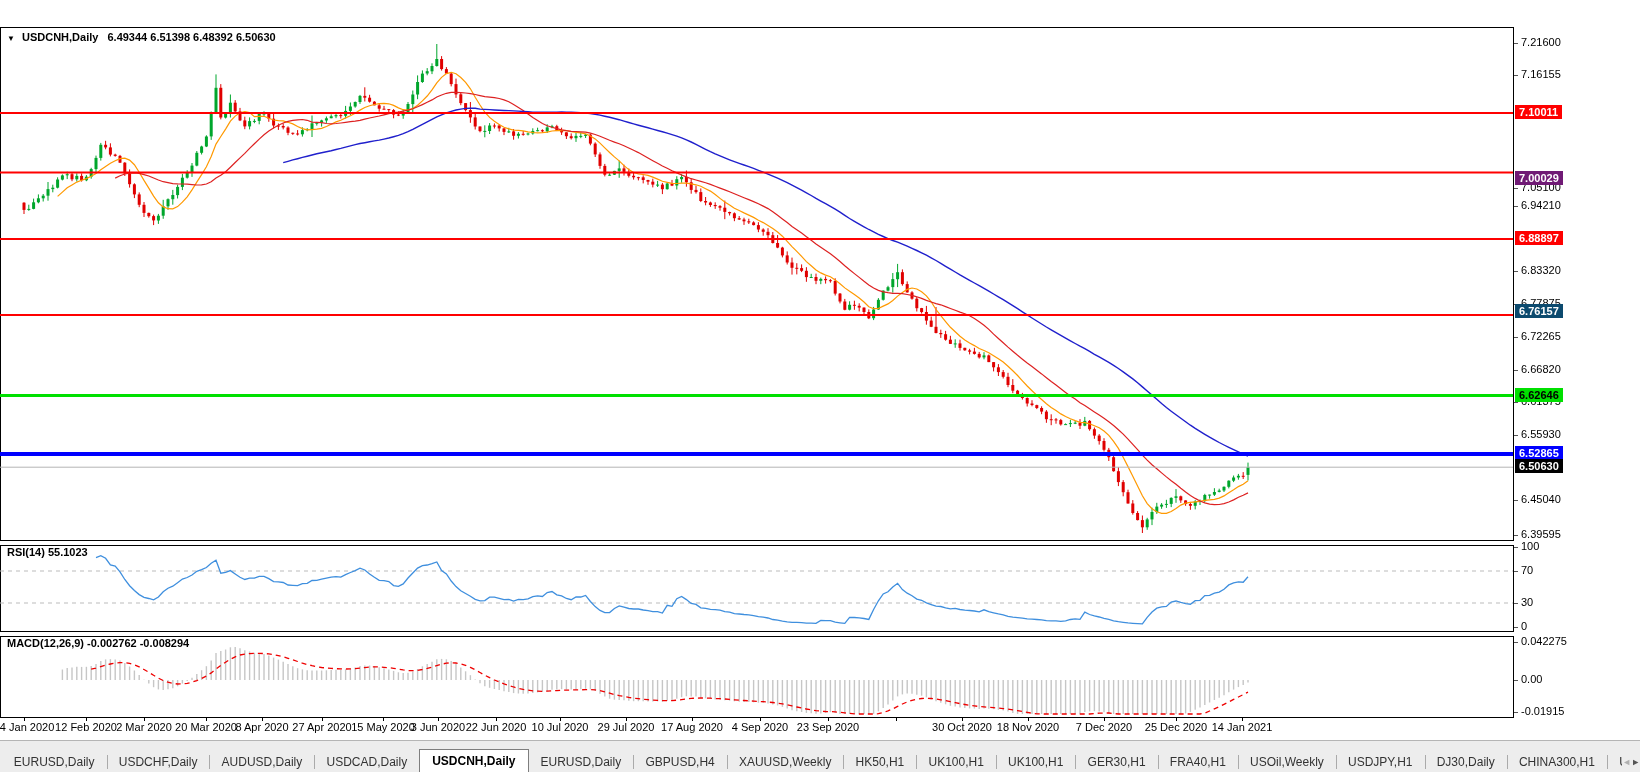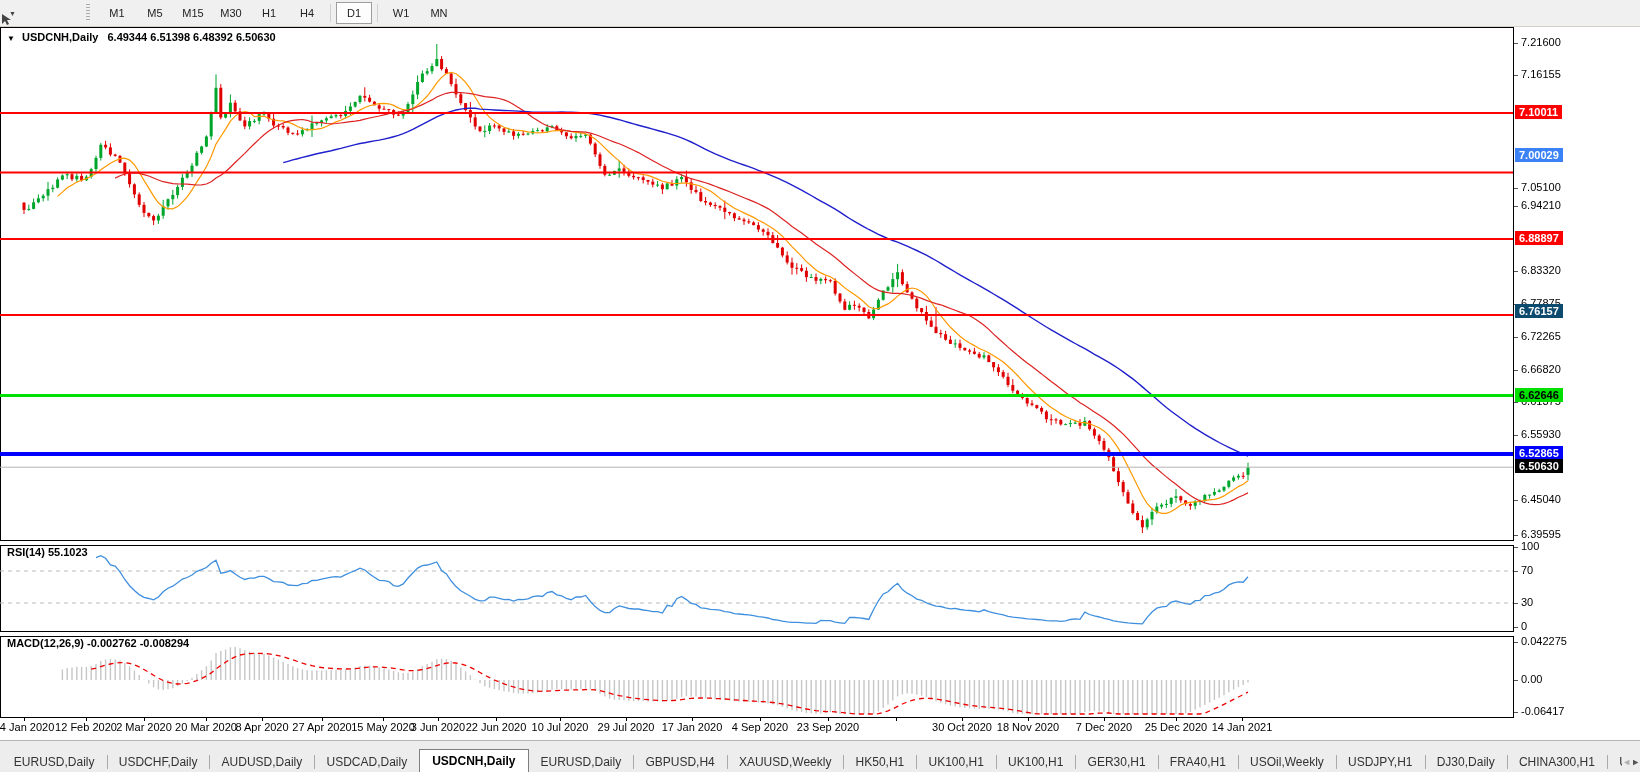--- a/index.html
+++ b/index.html
@@ -40,44 +40,20 @@
   .tab.active{background:#fff;border:1px solid #7e7e7e;border-bottom:none;font-weight:700;color:#000;height:23px;line-height:23px;}
   .tab-sep{width:1px;height:14px;background:#aaa;margin-bottom:4px;}
   .tab.trunc{max-width:22px;overflow:hidden;padding-right:0;}
   .scrollbtn{width:16px;height:18px;line-height:18px;text-align:center;color:#555;font-size:9px;margin-bottom:2px;cursor:default;}
 </style>
 </head>
 <body>
 
 <div id="app">
 
-  <div id="toolbar">
-    <div id="cursor-group">
-      <span>
-        <svg width="13" height="13" viewBox="0 0 13 13">
-            <path d="M2 1 L2 11 L5 8 L7 12 L9 11 L7 7 L11 7 Z" fill="#444"></path>
-          </svg>
-      </span>
-      <span class="dd-arrow">▼</span>
-    </div>
-    <div class="drag-handle"></div>
-    <div id="tf-buttons" style="display:flex;align-items:center;">
-        <div class="tf-btn">M1</div>
-        <div class="tf-btn">M5</div>
-        <div class="tf-btn">M15</div>
-        <div class="tf-btn">M30</div>
-        <div class="tf-btn">H1</div>
-        <div class="tf-btn">H4</div>
-        <div class="tf-sep"></div>
-        <div class="tf-btn active">D1</div>
-        <div class="tf-sep"></div>
-        <div class="tf-btn">W1</div>
-        <div class="tf-btn">MN</div>
-      </div>
-  </div>
 
   <div class="hborder" style="top:27px"></div>
   <div id="vleft"></div>
   <div id="vaxis-sep"></div>
 
   <div id="chart-title">
     <span style="font-size:8px;">▼</span>
     <span style="margin-left:4px;">USDCNH,Daily</span>
     <span class="num">6.49344 6.51398 6.48392 6.50630</span>
   </div>
@@ -886,21 +862,21 @@
       <div class="dlabel" style="left: 383px;">15 May 2020</div>
       <div class="dtick" style="left: 383px;"></div>
       <div class="dlabel" style="left: 438px;">3 Jun 2020</div>
       <div class="dtick" style="left: 438px;"></div>
       <div class="dlabel" style="left: 496px;">22 Jun 2020</div>
       <div class="dtick" style="left: 496px;"></div>
       <div class="dlabel" style="left: 560px;">10 Jul 2020</div>
       <div class="dtick" style="left: 560px;"></div>
       <div class="dlabel" style="left: 626px;">29 Jul 2020</div>
       <div class="dtick" style="left: 626px;"></div>
-      <div class="dlabel" style="left: 692px;">17 Jan 2020</div>
+      <div class="dlabel" style="left: 692px;">17 Aug 2020</div>
       <div class="dtick" style="left: 692px;"></div>
       <div class="dlabel" style="left: 760px;">4 Sep 2020</div>
       <div class="dtick" style="left: 760px;"></div>
       <div class="dlabel" style="left: 828px;">23 Sep 2020</div>
       <div class="dtick" style="left: 828px;"></div>
       <div class="dlabel" style="left: 896px; margin-top: 32px;">12 Oct 2020</div>
       <div class="dtick" style="left: 896px;"></div>
       <div class="dlabel" style="left: 962px;">30 Oct 2020</div>
       <div class="dtick" style="left: 962px;"></div>
       <div class="dlabel" style="left: 1028px;">18 Nov 2020</div>
@@ -920,33 +896,33 @@
       <div class="tick" style="top: 172.327px;">6.94210</div>
       <div class="tick" style="top: 237.264px;">6.83320</div>
       <div class="tick" style="top: 269.732px; text-align: right;">6.77875</div>
       <div class="tick" style="top: 303.185px;">6.72265</div>
       <div class="tick" style="top: 335.653px;">6.66820</div>
       <div class="tick" style="top: 368.122px;">6.61375</div>
       <div class="tick" style="top: 400.59px;">6.55930</div>
       <div class="tick" style="top: 465.527px;">6.45040</div>
       <div class="tick" style="top: 501px;">6.39595</div>
       <div class="lvl" style="top: 78.1052px; background: rgb(255, 0, 0); color: rgb(255, 255, 255);">7.10011</div>
-      <div class="lvl" style="top: 121px; background: #3b82f6; color: rgb(255, 255, 255);">7.00029</div>
+      <div class="lvl" style="top: 144px; background: #701a75; color: rgb(255, 255, 255);">7.00029</div>
       <div class="lvl" style="top: 204.008px; background: rgb(255, 0, 0); color: rgb(255, 255, 255);">6.88897</div>
       <div class="lvl" style="top: 277px; background: #0c4a6e; color: rgb(255, 255, 255);">6.76157</div>
       <div class="lvl" style="top: 360.543px; background: rgb(0, 224, 0); color: rgb(0, 0, 0);">6.62646</div>
       <div class="lvl" style="top: 418.867px; background: rgb(0, 0, 255); color: rgb(255, 255, 255);">6.52865</div>
       <div class="lvl" style="top: 432.194px; background: rgb(0, 0, 0); color: rgb(255, 255, 255);">6.50630</div>
       <div class="tick" style="top: 513px;">100</div>
       <div class="tick" style="top: 537px;">70</div>
       <div class="tick" style="top: 569px;">30</div>
       <div class="tick" style="top: 593px;">0</div>
       <div class="tick" style="top: 607.995px;">0.042275</div>
       <div class="tick" style="top: 646px;">0.00</div>
-      <div class="tick" style="top: 678px;">-0.06417</div>
+      <div class="tick" style="top: 678px;">-0.01915</div>
     </div>
 
   <div id="tabbar">
       <div style="width: 10px;"></div>
       <div class="tab">EURUSD,Daily</div>
       <div class="tab-sep"></div>
       <div class="tab">USDCHF,Daily</div>
       <div class="tab-sep"></div>
       <div class="tab">AUDUSD,Daily</div>
       <div class="tab-sep"></div>

